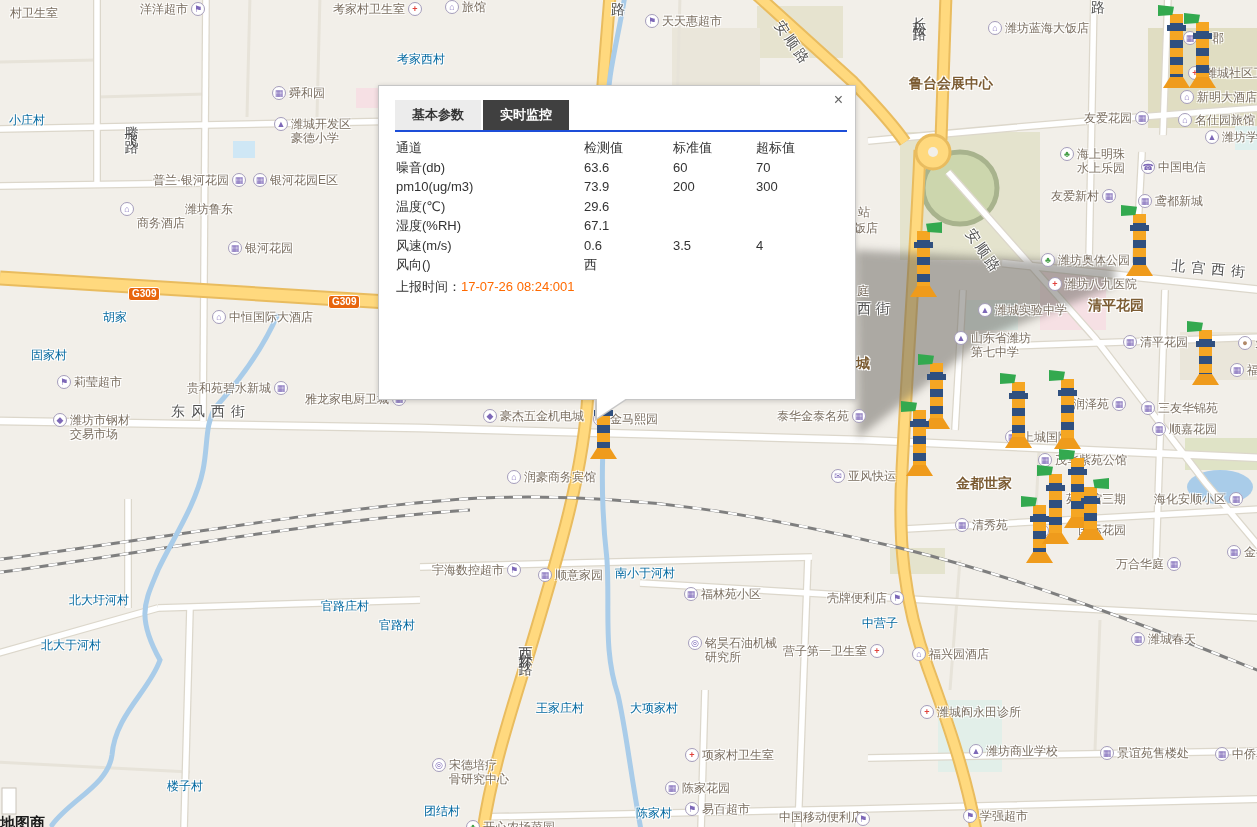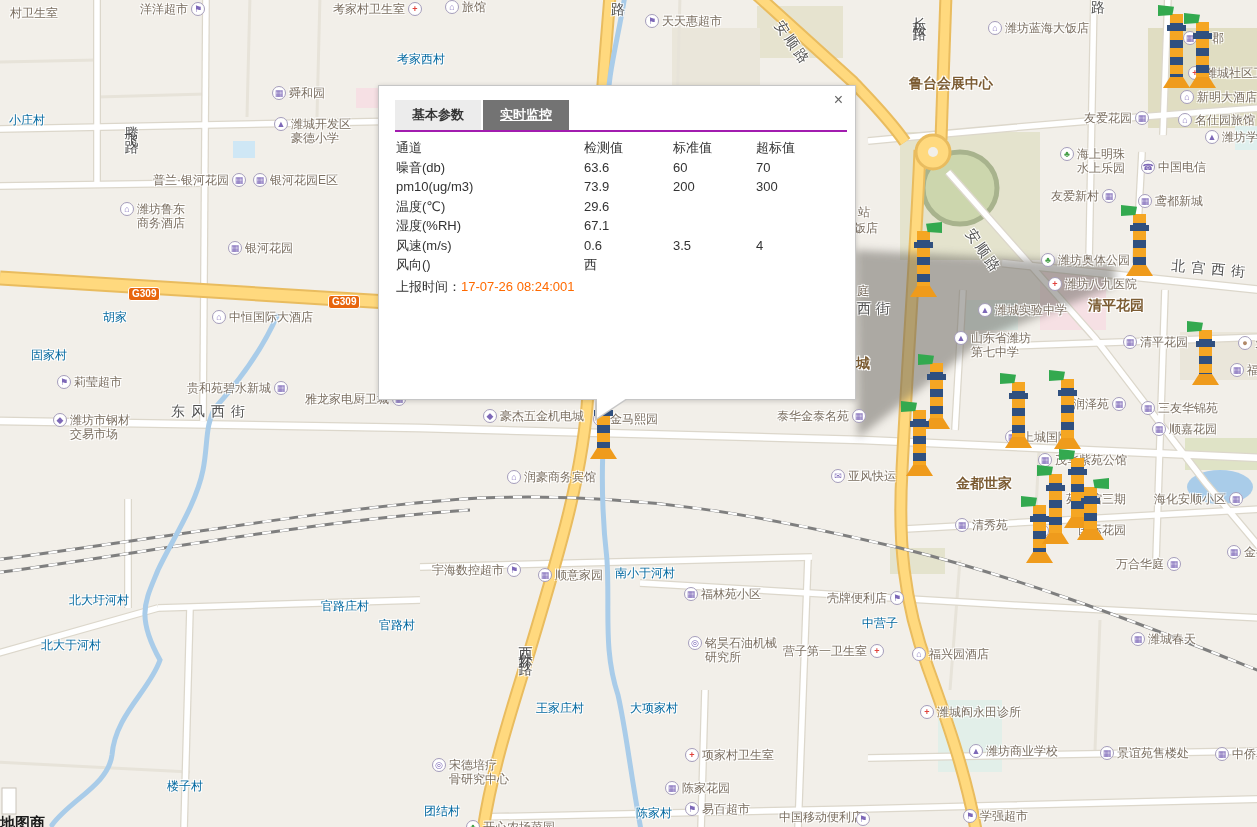--- a/index.html
+++ b/index.html
@@ -38,24 +38,24 @@
   .t-flag.r{left:16px;clip-path:polygon(0 15%,100% 0,100% 100%,10% 90%);}
   
   .popup{position:absolute;left:378px;top:85px;width:478px;height:315px;background:#fff;
      border:1px solid #c6c6c6;box-shadow:0 1px 5px rgba(0,0,0,.18);z-index:10;font-size:13px;color:#333;}
   .popup-arrow-border{position:absolute;left:216px;bottom:-22px;width:0;height:0;
      border-top:22px solid #c6c6c6;border-right:33px solid transparent;}
   .popup-arrow{position:absolute;left:218px;bottom:-19px;width:0;height:0;
      border-top:20px solid #fff;border-right:30px solid transparent;}
   .popup-close{position:absolute;right:12px;top:6px;font-size:16px;color:#666;cursor:pointer;line-height:16px;}
   .popup-title{margin:13px 15px 0 16px;font-size:14px;color:#333;}
-  .tabs{display:flex;margin:14px 15px 0 16px;width:452px;border-bottom:2px solid #a21caf;}
+  .tabs{display:flex;margin:14px 15px 0 16px;width:452px;border-bottom:2px solid #1d4ed8;}
   .tab{min-width:86px;text-align:center;padding:6px 0;font-size:13px;font-weight:bold;
      background:#ececec;color:#333;cursor:pointer;margin-right:2px;}
-  .tab.active{background:#737373;color:#fff;text-decoration:underline;}
+  .tab.active{background:#404040;color:#fff;}
   .ptable{margin:6px 15px 0 17px;}
   .trow{display:flex;height:19.5px;line-height:19.5px;}
   .trow .c0{width:188px;}.trow .c1{width:89px;}.trow .c2{width:83px;}.trow .c3{flex:1;}
   .report{margin:2px 0 0 17px;height:20px;line-height:20px;}
   .report .time{color:#ff6a00;}
 </style>
 </head>
 <body>
 
 <div class="screen">
@@ -271,21 +271,21 @@
         <span class="poi-icon" style="color: rgb(125, 104, 184);">▦</span>
         <span class="txt">普兰·银河花园</span>
       </div>
       <div class="map-label poi" style="left: 253px; top: 173px;">
         <span class="poi-icon" style="color: rgb(125, 104, 184);">▦</span>
         <span class="txt">银河花园E区</span>
       </div>
       <div class="map-label poi" style="left: 120px; top: 202px;">
         <span class="poi-icon" style="color: rgb(125, 104, 184);">⌂</span>
         <span class="txt">
-          <span style="display: block;">潍坊鲁东</span>
+          <span style="display: block; margin-left: 48px;">潍坊鲁东</span>
           <span style="display: block;">商务酒店</span>
         </span>
       </div>
       <div class="map-label poi" style="left: 228px; top: 241px;">
         <span class="poi-icon" style="color: rgb(125, 104, 184);">▦</span>
         <span class="txt">银河花园</span>
       </div>
       <div class="map-label badge" style="left: 128px; top: 287px;">
         <span class="txt">G309</span>
       </div>

